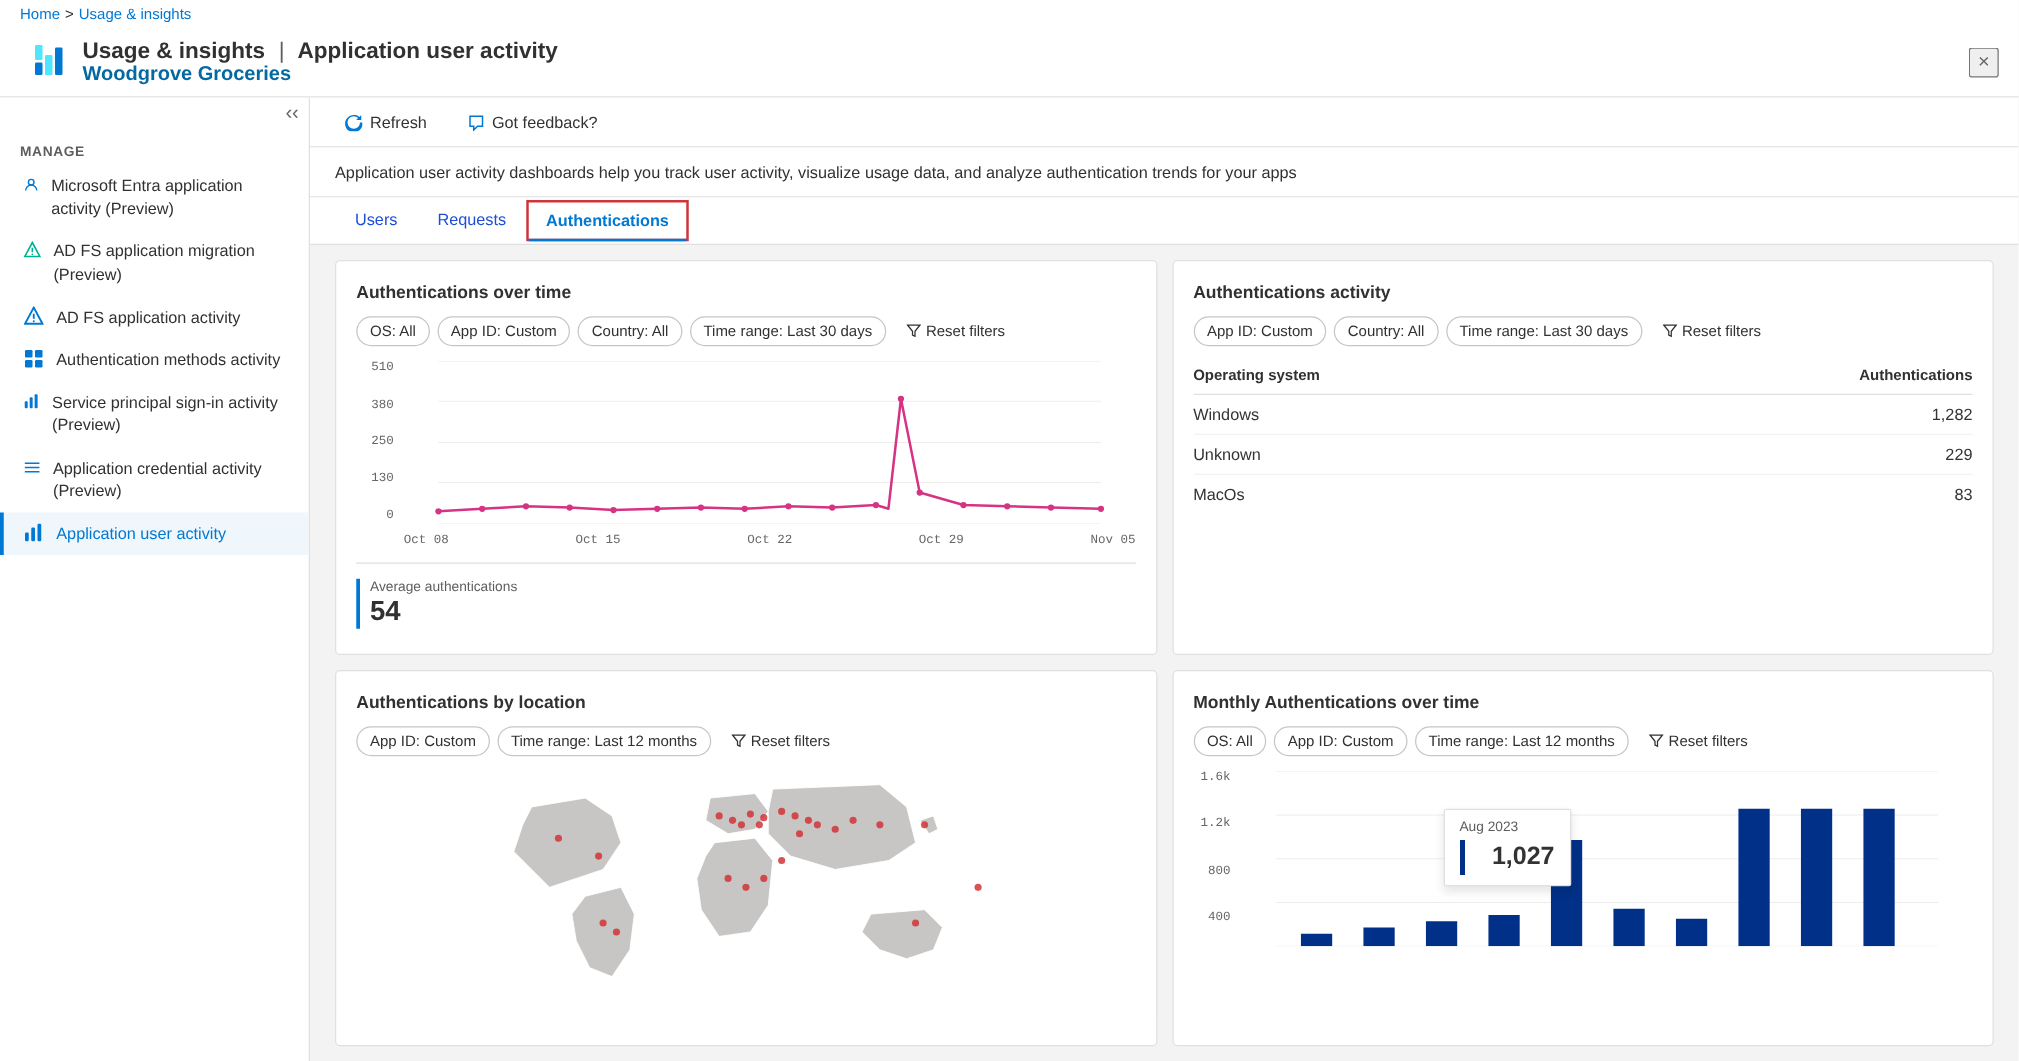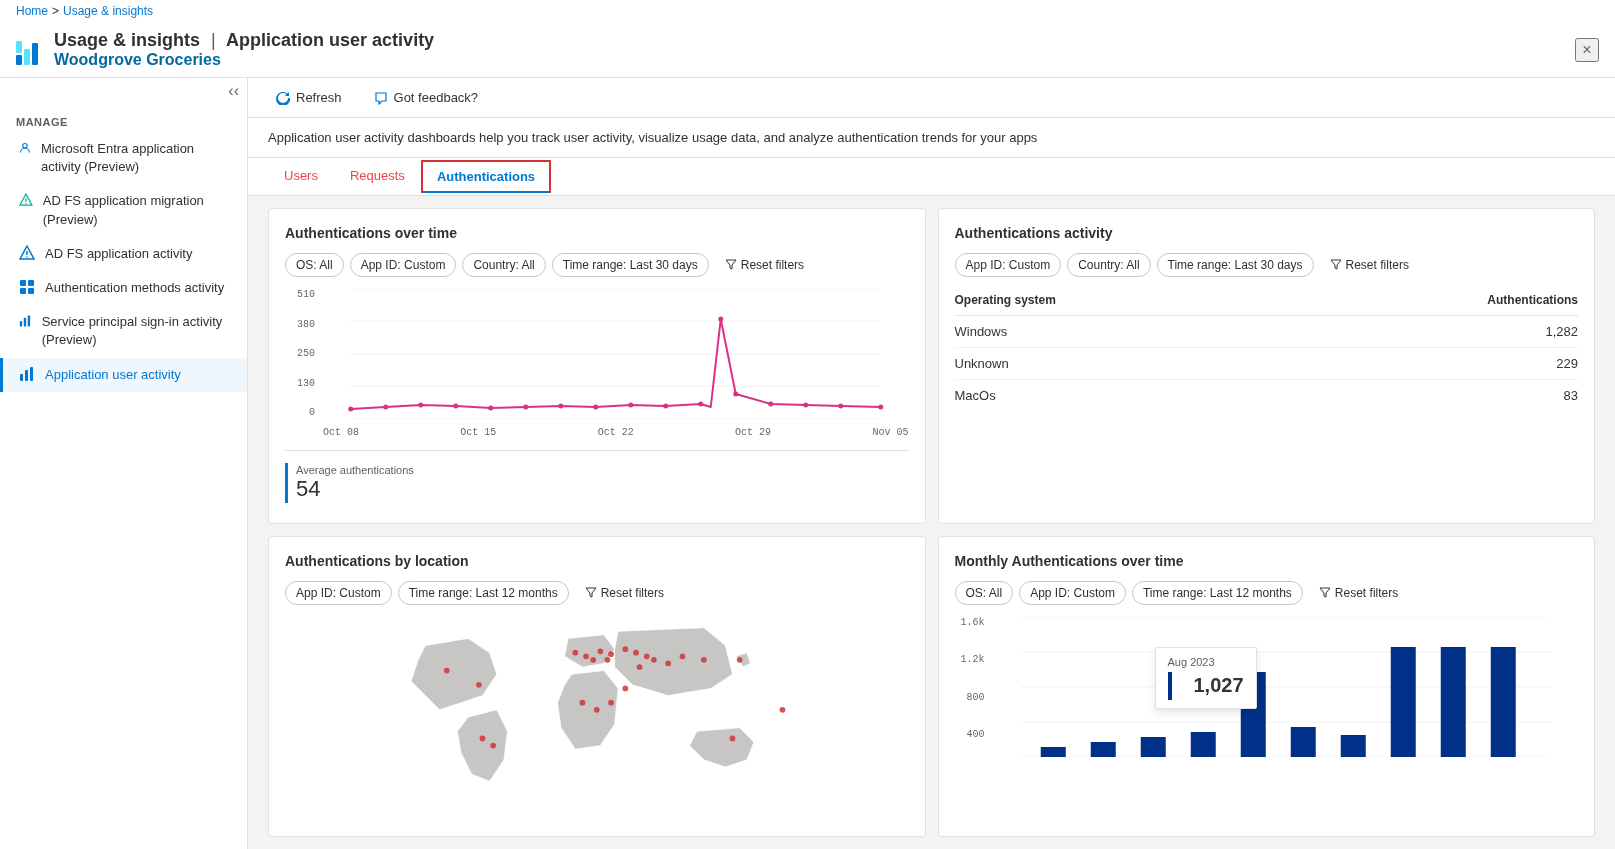--- a/index.html
+++ b/index.html
@@ -2,21 +2,21 @@
 <html><head>
   <meta charset="utf-8">
   <style>
     * { box-sizing: border-box; margin: 0; padding: 0; }
     body { font-family: 'Segoe UI', Arial, sans-serif; font-size: 13px; color: #333; background: #f3f3f3; overflow: hidden; }
     
     .app-container { display: flex; flex-direction: column; height: 849px; width: 1615px; background: #fff; }
     
     
     .top-header { display: flex; align-items: center; padding: 8px 16px; background: #fff; border-bottom: 1px solid #e0e0e0; }
-    .header-logo { display: flex; align-items: flex-end; gap: 10px; flex: 1; }
+    .header-logo { display: flex; align-items: center; gap: 10px; flex: 1; margin-left: 12px; }
     .logo-icon { width: 28px; height: 28px; }
     .close-btn { width: 24px; height: 24px; display: flex; align-items: center; justify-content: center; cursor: pointer; color: #666; font-size: 16px; }
     
     
     .breadcrumb { display: flex; align-items: center; padding: 4px 16px; font-size: 12px; color: #0078d4; gap: 4px; background: #fff; }
     .breadcrumb span { color: #333; }
     
     
     .main-layout { display: flex; flex: 1; overflow: hidden; }
     
@@ -30,21 +30,21 @@
     
     
     .content-area { flex: 1; display: flex; flex-direction: column; overflow-y: auto; background: #f3f3f3; }
     .content-toolbar { display: flex; align-items: center; gap: 16px; padding: 8px 20px; background: #fff; border-bottom: 1px solid #e0e0e0; }
     .toolbar-btn { display: flex; align-items: center; gap: 6px; cursor: pointer; color: #333; font-size: 13px; padding: 4px 8px; border: none; background: none; }
     
     .content-desc { padding: 12px 20px; background: #fff; font-size: 13px; color: #323130; border-bottom: 1px solid #e0e0e0; }
     
     
     .tabs-bar { display: flex; align-items: center; gap: 0; padding: 0 20px; background: #fff; border-bottom: 1px solid #e0e0e0; }
-    .tab { padding: 10px 16px; cursor: pointer; font-size: 13px; color: #ef4444; border-bottom: 2px solid transparent; }
+    .tab { padding: 10px 16px; cursor: pointer; font-size: 13px; color: #1d4ed8; border-bottom: 2px solid transparent; }
     
     
     .dashboard-grid { display: grid; grid-template-columns: 1fr 1fr; gap: 12px; padding: 12px 20px; flex: 1; }
     
     
     .card { background: #fff; border-radius: 4px; border: 1px solid #e0e0e0; padding: 16px; }
     .card-title { font-size: 14px; font-weight: 600; color: #323130; margin-bottom: 12px; }
     
     
     .filter-chips { display: flex; flex-wrap: wrap; gap: 6px; margin-bottom: 12px; }
@@ -55,21 +55,21 @@
     .chart-wrapper { display: flex; gap: 8px; font-family: Liberation Mono, monospace; }
     .y-axis { display: flex; flex-direction: column; justify-content: space-between; font-size: 10px; color: #666; text-align: right; padding-bottom: 20px; min-width: 30px; }
     .chart-inner { flex: 1; position: relative; }
     .x-axis { display: flex; justify-content: space-between; font-size: 10px; color: #666; margin-top: 4px; }
     
     
     .avg-block { display: flex; align-items: center; gap: 8px; margin-top: 12px; padding-top: 12px; border-top: 1px solid #e0e0e0; }
     .avg-bar { width: 3px; height: 40px; background: #0078d4; }
     .avg-content { display: flex; flex-direction: column; }
     .avg-label { font-size: 11px; color: #605e5c; }
-    .avg-value { font-size: 22px; font-weight: 400; color: #323130; }
+    .avg-value { font-size: 22px; font-weight: 700; color: #323130; }
     
     
     .breakdown-table { width: 100%; }
     .breakdown-header { display: flex; justify-content: space-between; font-size: 12px; font-weight: 600; color: #323130; padding: 4px 0 8px; border-bottom: 1px solid #e0e0e0; }
     .breakdown-row { display: flex; justify-content: space-between; padding: 8px 0; border-bottom: 1px solid #f3f2f1; font-size: 13px; }
     .breakdown-row:last-child { border-bottom: none; }
     
     
     .map-container { position: relative; height: 200px; overflow: hidden; }
     
@@ -180,20 +180,28 @@
 
       <div class="sidebar-item">
         <svg class="icon-svg" viewBox="0 0 16 16">
           <rect x="1" y="8" width="3" height="7" fill="#0078d4" rx="1"></rect>
           <rect x="6" y="4" width="3" height="11" fill="#0078d4" rx="1"></rect>
           <rect x="11" y="1" width="3" height="14" fill="#0078d4" rx="1"></rect>
         </svg>
         <span class="item-label">Service principal sign-in activity (Preview)</span>
       </div>
 
+      <div class="sidebar-item">
+        <svg class="icon-svg" viewBox="0 0 16 16">
+          <line x1="1" y1="4" x2="15" y2="4" stroke="#0078d4" stroke-width="1.5"></line>
+          <line x1="1" y1="8" x2="15" y2="8" stroke="#0078d4" stroke-width="1.5"></line>
+          <line x1="1" y1="12" x2="15" y2="12" stroke="#0078d4" stroke-width="1.5"></line>
+        </svg>
+        <span class="item-label">Application credential activity (Preview)</span>
+      </div>
 
       <div class="sidebar-item active">
         <svg class="icon-svg" viewBox="0 0 16 16">
           <rect x="1" y="8" width="3" height="7" fill="#0078d4" rx="1"></rect>
           <rect x="6" y="4" width="3" height="11" fill="#0078d4" rx="1"></rect>
           <rect x="11" y="1" width="3" height="14" fill="#0078d4" rx="1"></rect>
         </svg>
         <span class="item-label">Application user activity</span>
       </div>
     </div>

